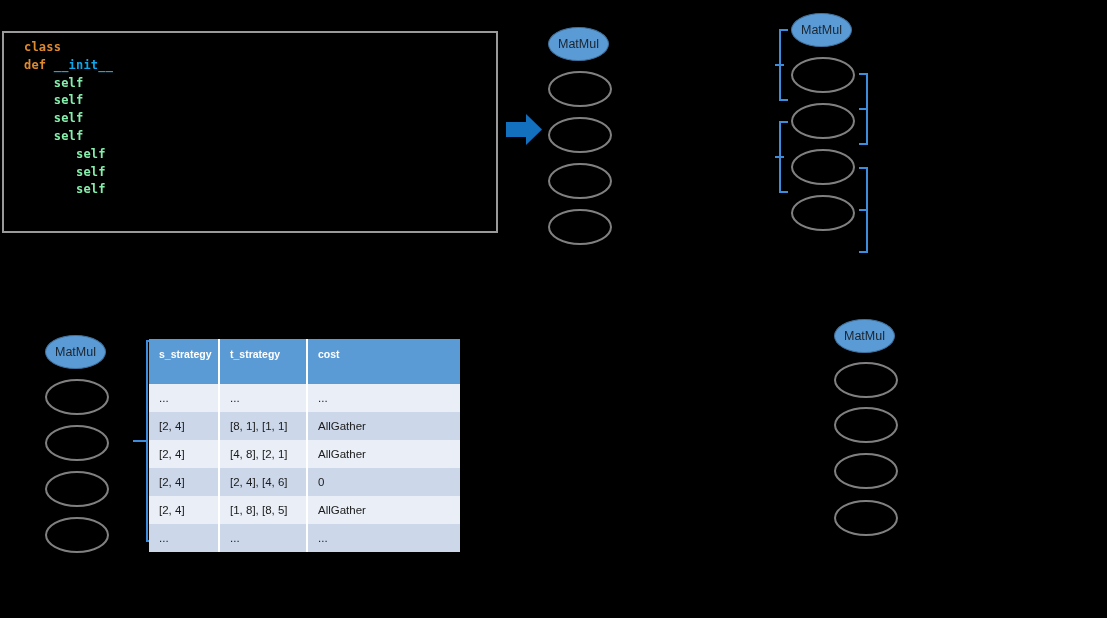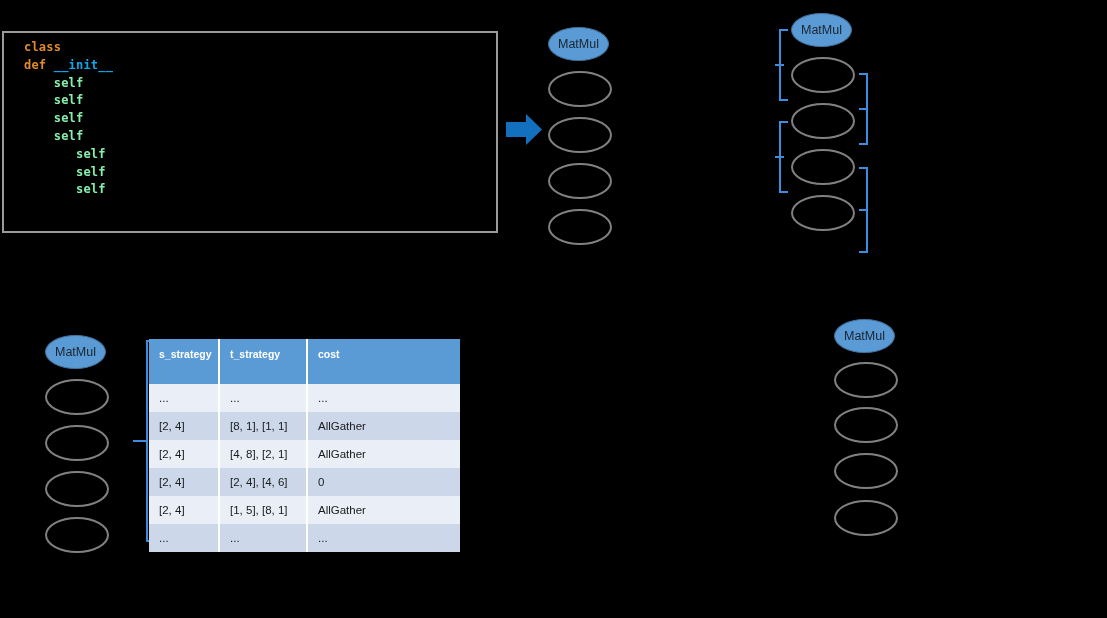--- a/index.html
+++ b/index.html
@@ -228,21 +228,21 @@
           <td class="col-t">[4, 8], [2, 1]</td>
           <td class="col-c">AllGather</td>
         </tr>
         <tr class="row-even">
           <td class="col-s">[2, 4]</td>
           <td class="col-t">[2, 4], [4, 6]</td>
           <td class="col-c">0</td>
         </tr>
         <tr class="row-odd">
           <td class="col-s">[2, 4]</td>
-          <td class="col-t">[1, 5], [8, 1]</td>
+          <td class="col-t">[1, 8], [8, 5]</td>
           <td class="col-c">AllGather</td>
         </tr>
         <tr class="row-even">
           <td class="col-s">...</td>
           <td class="col-t">...</td>
           <td class="col-c">...</td>
         </tr>
       </tbody>
   </table>
 

